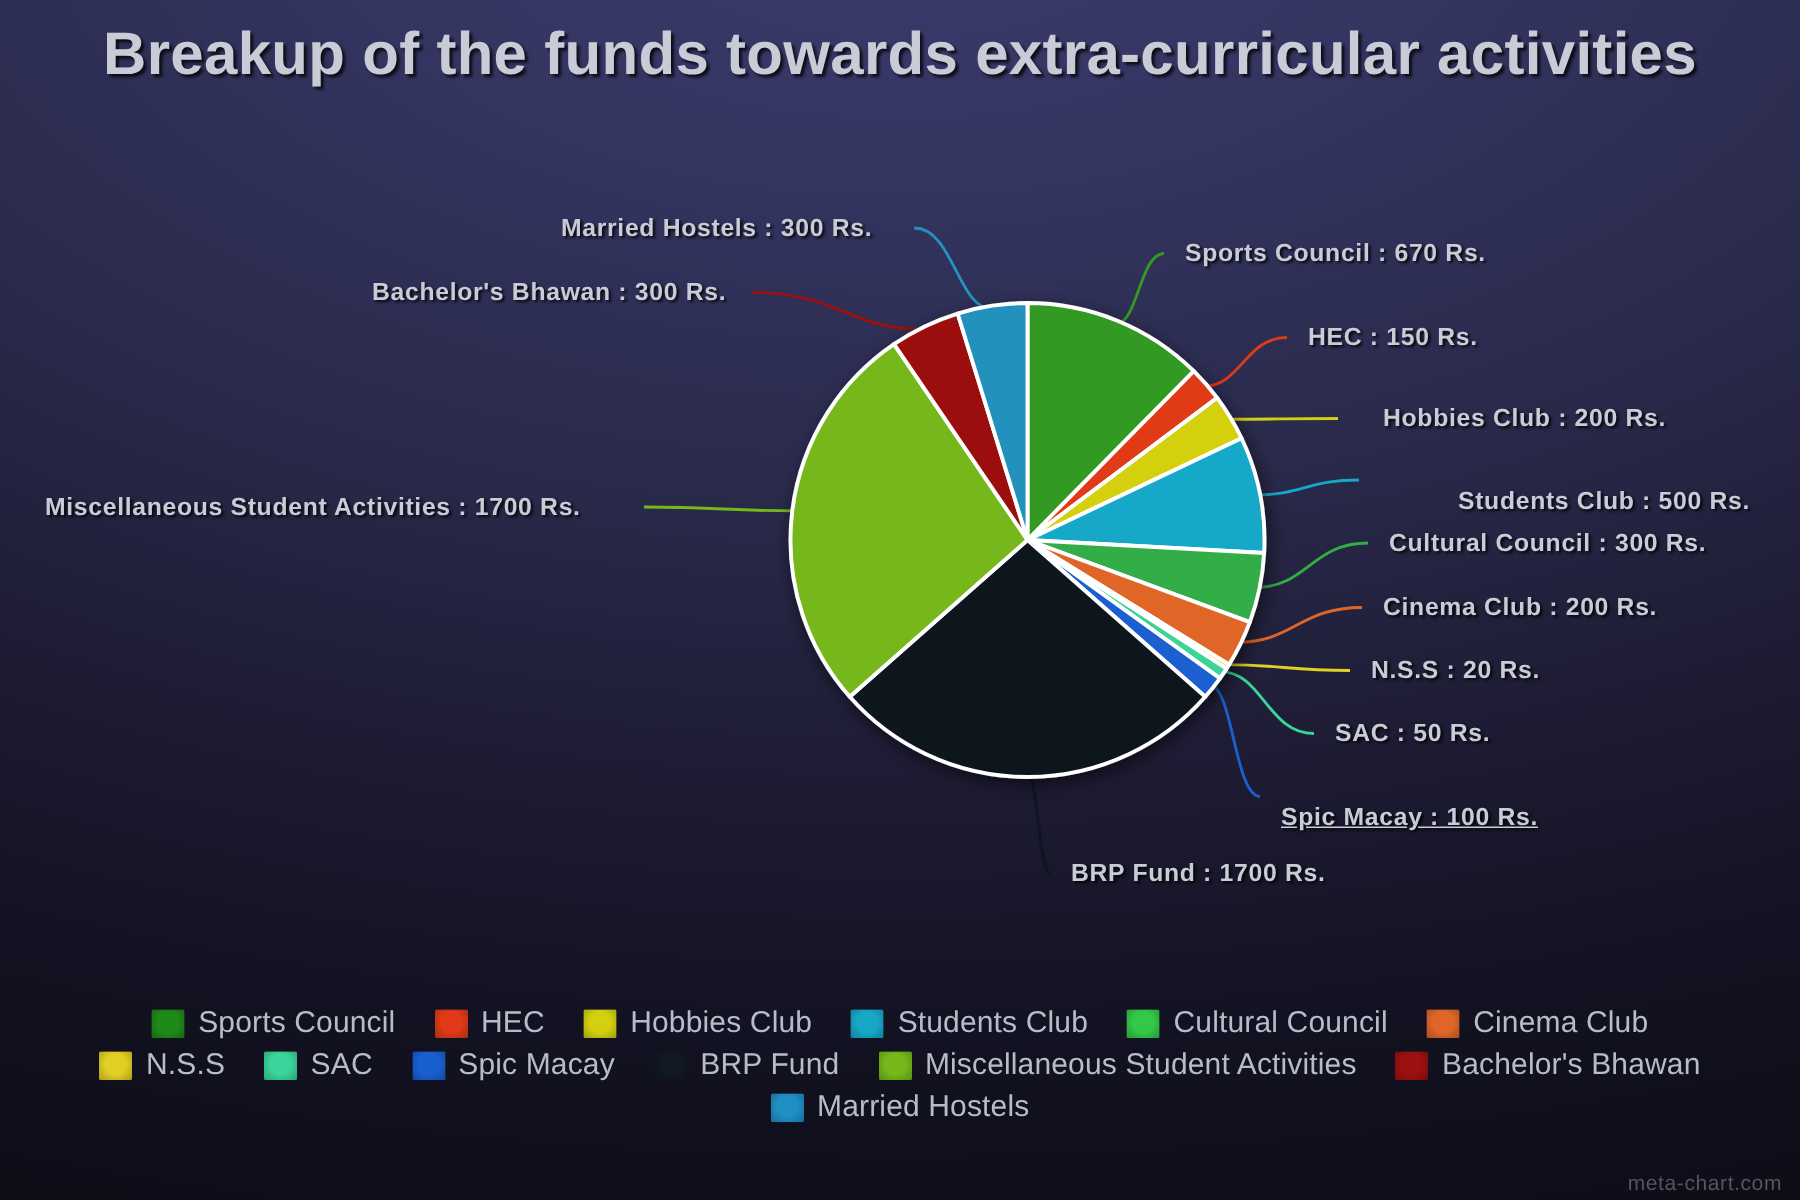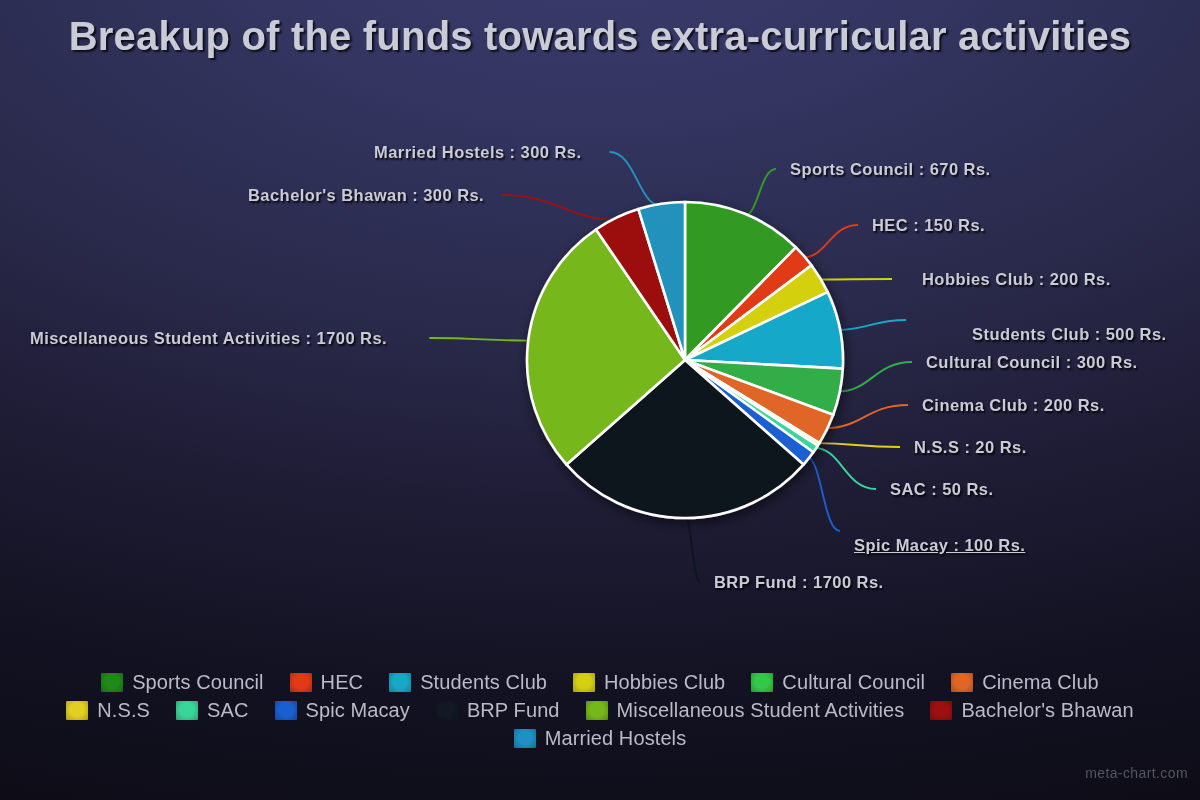--- a/index.html
+++ b/index.html
@@ -82,21 +82,21 @@
     font-size: 20px;
     color: #b9bcc7;
     letter-spacing: .1px;
     line-height: 1;
   }
 
   
   #watermark {
     position: absolute;
     right: 12px;
-    bottom: 19px;
+    bottom: 4px;
     font-size: 14px;
     color: #53555f;
     letter-spacing: .4px;
     margin-left: 36px;
   }
 </style>
 </head>
 <body>
 
 <div id="page">
@@ -188,28 +188,28 @@
   <div id="legend">
       <div class="legend-item">
         <span class="legend-swatch" style="background: radial-gradient(circle at 50% 45%, rgb(31, 138, 26) 0%, rgb(31, 138, 26) 45%, rgba(0, 0, 0, 0.38) 130%) rgb(31, 138, 26);"></span>
         <span class="legend-label">Sports Council</span>
       </div>
       <div class="legend-item">
         <span class="legend-swatch" style="background: radial-gradient(circle at 50% 45%, rgb(224, 58, 24) 0%, rgb(224, 58, 24) 45%, rgba(0, 0, 0, 0.38) 130%) rgb(224, 58, 24);"></span>
         <span class="legend-label">HEC</span>
       </div>
       <div class="legend-item">
+        <span class="legend-swatch" style="background: radial-gradient(circle at 50% 45%, rgb(212, 208, 16) 0%, rgb(212, 208, 16) 45%, rgba(0, 0, 0, 0.38) 130%) rgb(212, 208, 16);"></span>
+        <span class="legend-label">Hobbies Club</span>
+      </div>
+      <div class="legend-item">
         <span class="legend-swatch" style="background: radial-gradient(circle at 50% 45%, rgb(23, 168, 200) 0%, rgb(23, 168, 200) 45%, rgba(0, 0, 0, 0.38) 130%) rgb(23, 168, 200);"></span>
         <span class="legend-label">Students Club</span>
       </div>
       <div class="legend-item">
-        <span class="legend-swatch" style="background: radial-gradient(circle at 50% 45%, rgb(212, 208, 16) 0%, rgb(212, 208, 16) 45%, rgba(0, 0, 0, 0.38) 130%) rgb(212, 208, 16);"></span>
-        <span class="legend-label">Hobbies Club</span>
-      </div>
-      <div class="legend-item">
         <span class="legend-swatch" style="background: radial-gradient(circle at 50% 45%, rgb(51, 200, 72) 0%, rgb(51, 200, 72) 45%, rgba(0, 0, 0, 0.38) 130%) rgb(51, 200, 72);"></span>
         <span class="legend-label">Cultural Council</span>
       </div>
       <div class="legend-item">
         <span class="legend-swatch" style="background: radial-gradient(circle at 50% 45%, rgb(223, 102, 40) 0%, rgb(223, 102, 40) 45%, rgba(0, 0, 0, 0.38) 130%) rgb(223, 102, 40);"></span>
         <span class="legend-label">Cinema Club</span>
       </div>
       <div class="legend-item">
         <span class="legend-swatch" style="background: radial-gradient(circle at 50% 45%, rgb(226, 207, 36) 0%, rgb(226, 207, 36) 45%, rgba(0, 0, 0, 0.38) 130%) rgb(226, 207, 36);"></span>
         <span class="legend-label">N.S.S</span>

